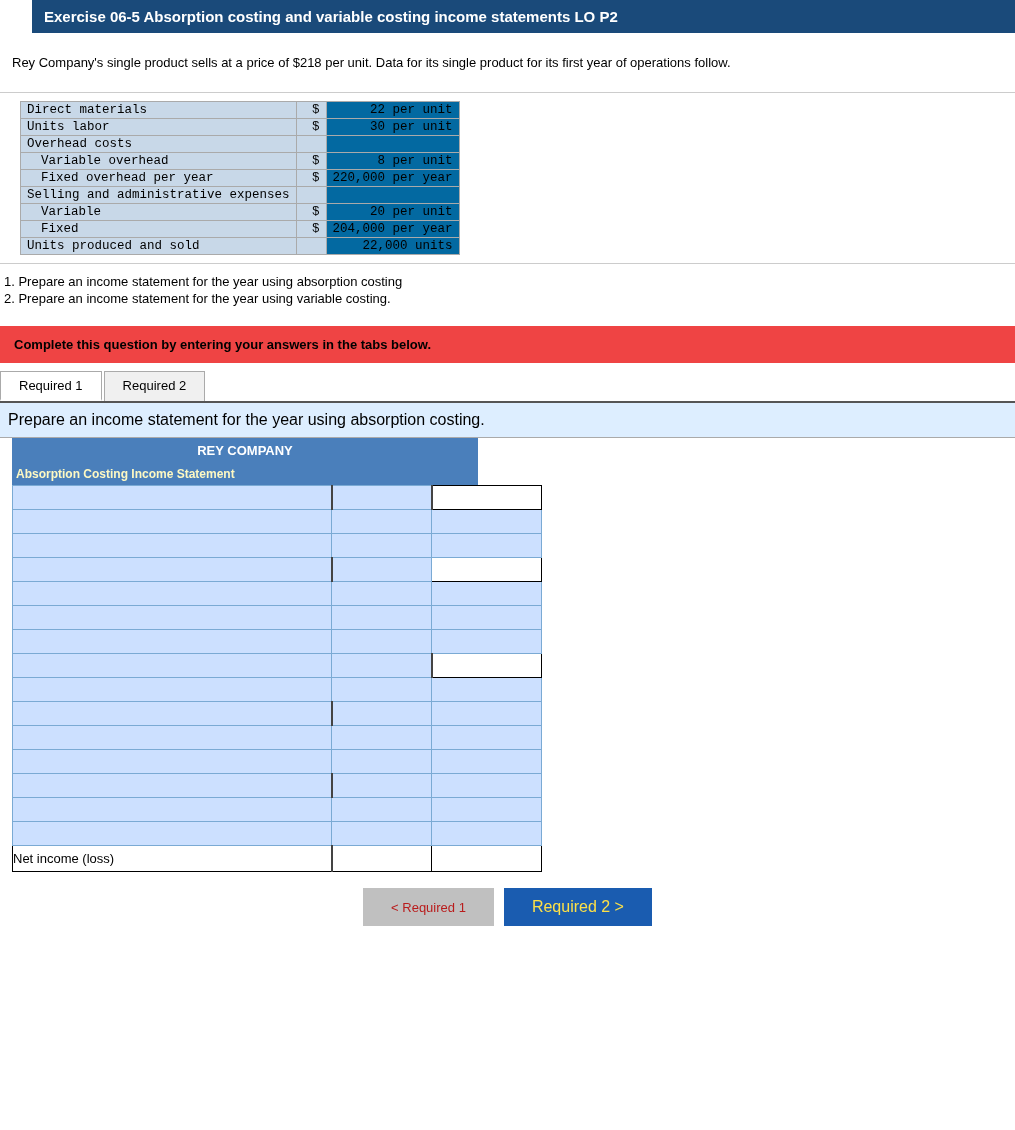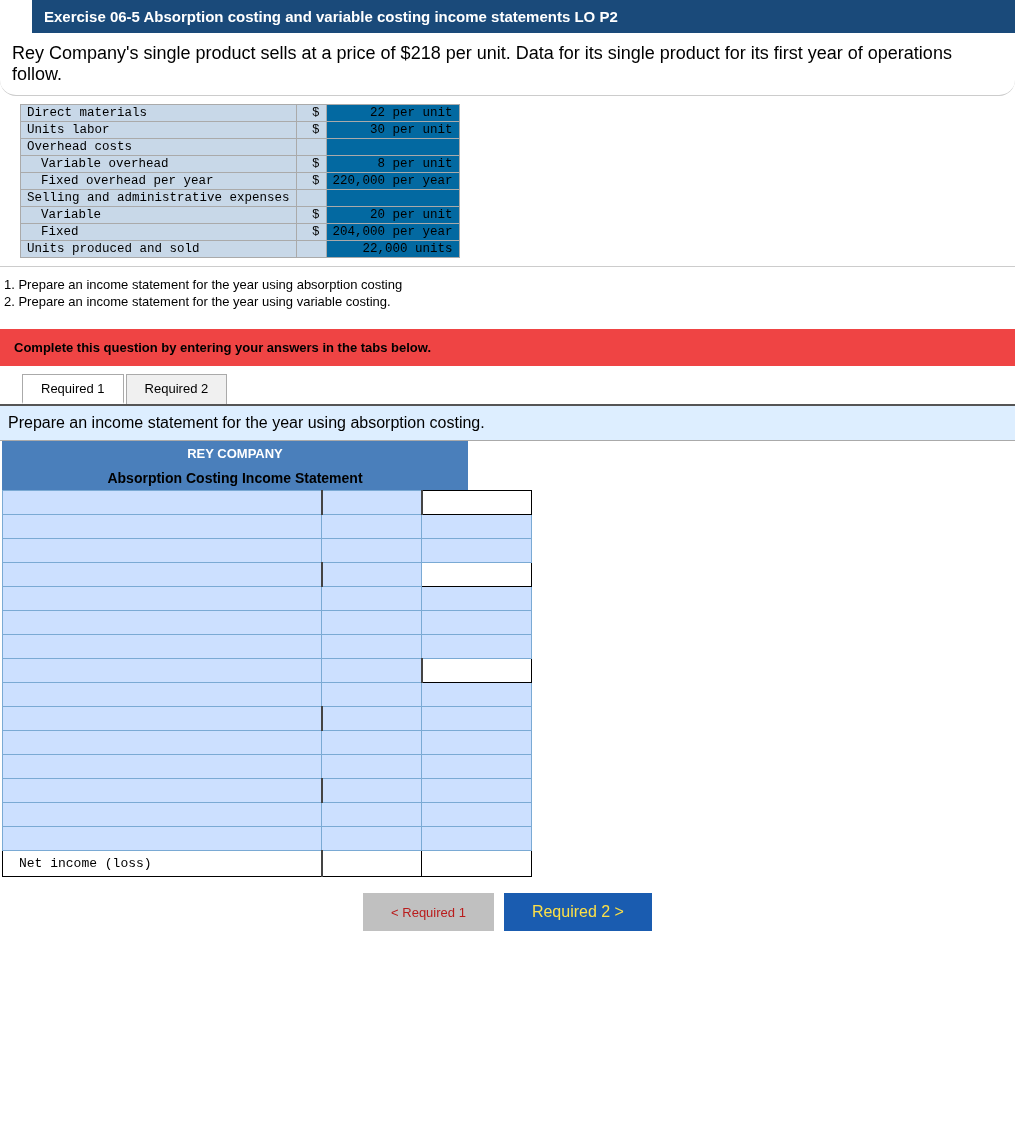--- a/index.html
+++ b/index.html
@@ -14,24 +14,23 @@
     .page-header {
       background: #1a4a7a;
       color: #fff;
       padding: 8px 12px;
       font-size: 15px;
       font-weight: bold;
       margin-left: 32px;
     }
 
     .intro-text {
-      padding: 10px 12px;
-      font-size: 18px;
+      padding: 22px 12px;
+      font-size: 13px;
       border-bottom: 1px solid #ccc;
-      border-radius: 16px;
     }
 
     .data-table-container {
       padding: 8px 0 8px 16px;
       border-bottom: 1px solid #ccc;
     }
 
     .data-table {
       border-collapse: collapse;
       font-family: 'Courier New', monospace;
@@ -94,63 +93,60 @@
       cursor: pointer;
       font-size: 13px;
       margin-right: 2px;
       border-bottom: none;
     }
 
     .tab.active {
       background: #fff;
       border-bottom: 2px solid #fff;
       font-weight: normal;
-      margin-left: 22px;
     }
 
     .tab-description {
       background: #ddeeff;
       padding: 8px 8px;
       font-size: 16px;
       border-bottom: 1px solid #aaa;
     }
 
     .income-statement-container {
       width: 466px;
-      margin: 0 2px;
+      margin: 0 12px;
     }
 
     .income-statement-header {
       background: #4a7fbb;
       color: #fff;
       text-align: center;
       padding: 5px;
       font-size: 13px;
       font-weight: bold;
     }
 
     .income-statement-subheader {
       background: #4a7fbb;
-      color: #000000;
-      text-align: center;
+      color: #fef9c3;
       padding: 4px;
-      font-size: 14px;
+      font-size: 12px;
       font-weight: bold;
     }
 
     .income-table {
       width: 530px;
       border-collapse: collapse;
     }
 
     .income-table td {
       border: 1px solid #7aaad4;
       height: 24px;
-      padding: 1px 16px;
-      font-family: Liberation Mono, monospace;
+      padding: 1px 0;
     }
 
     .income-table .label-cell {
       width: 320px;
       background: #fff;
     }
 
     .income-table .label-cell.blue-bg {
       background: #cce0ff;
     }

